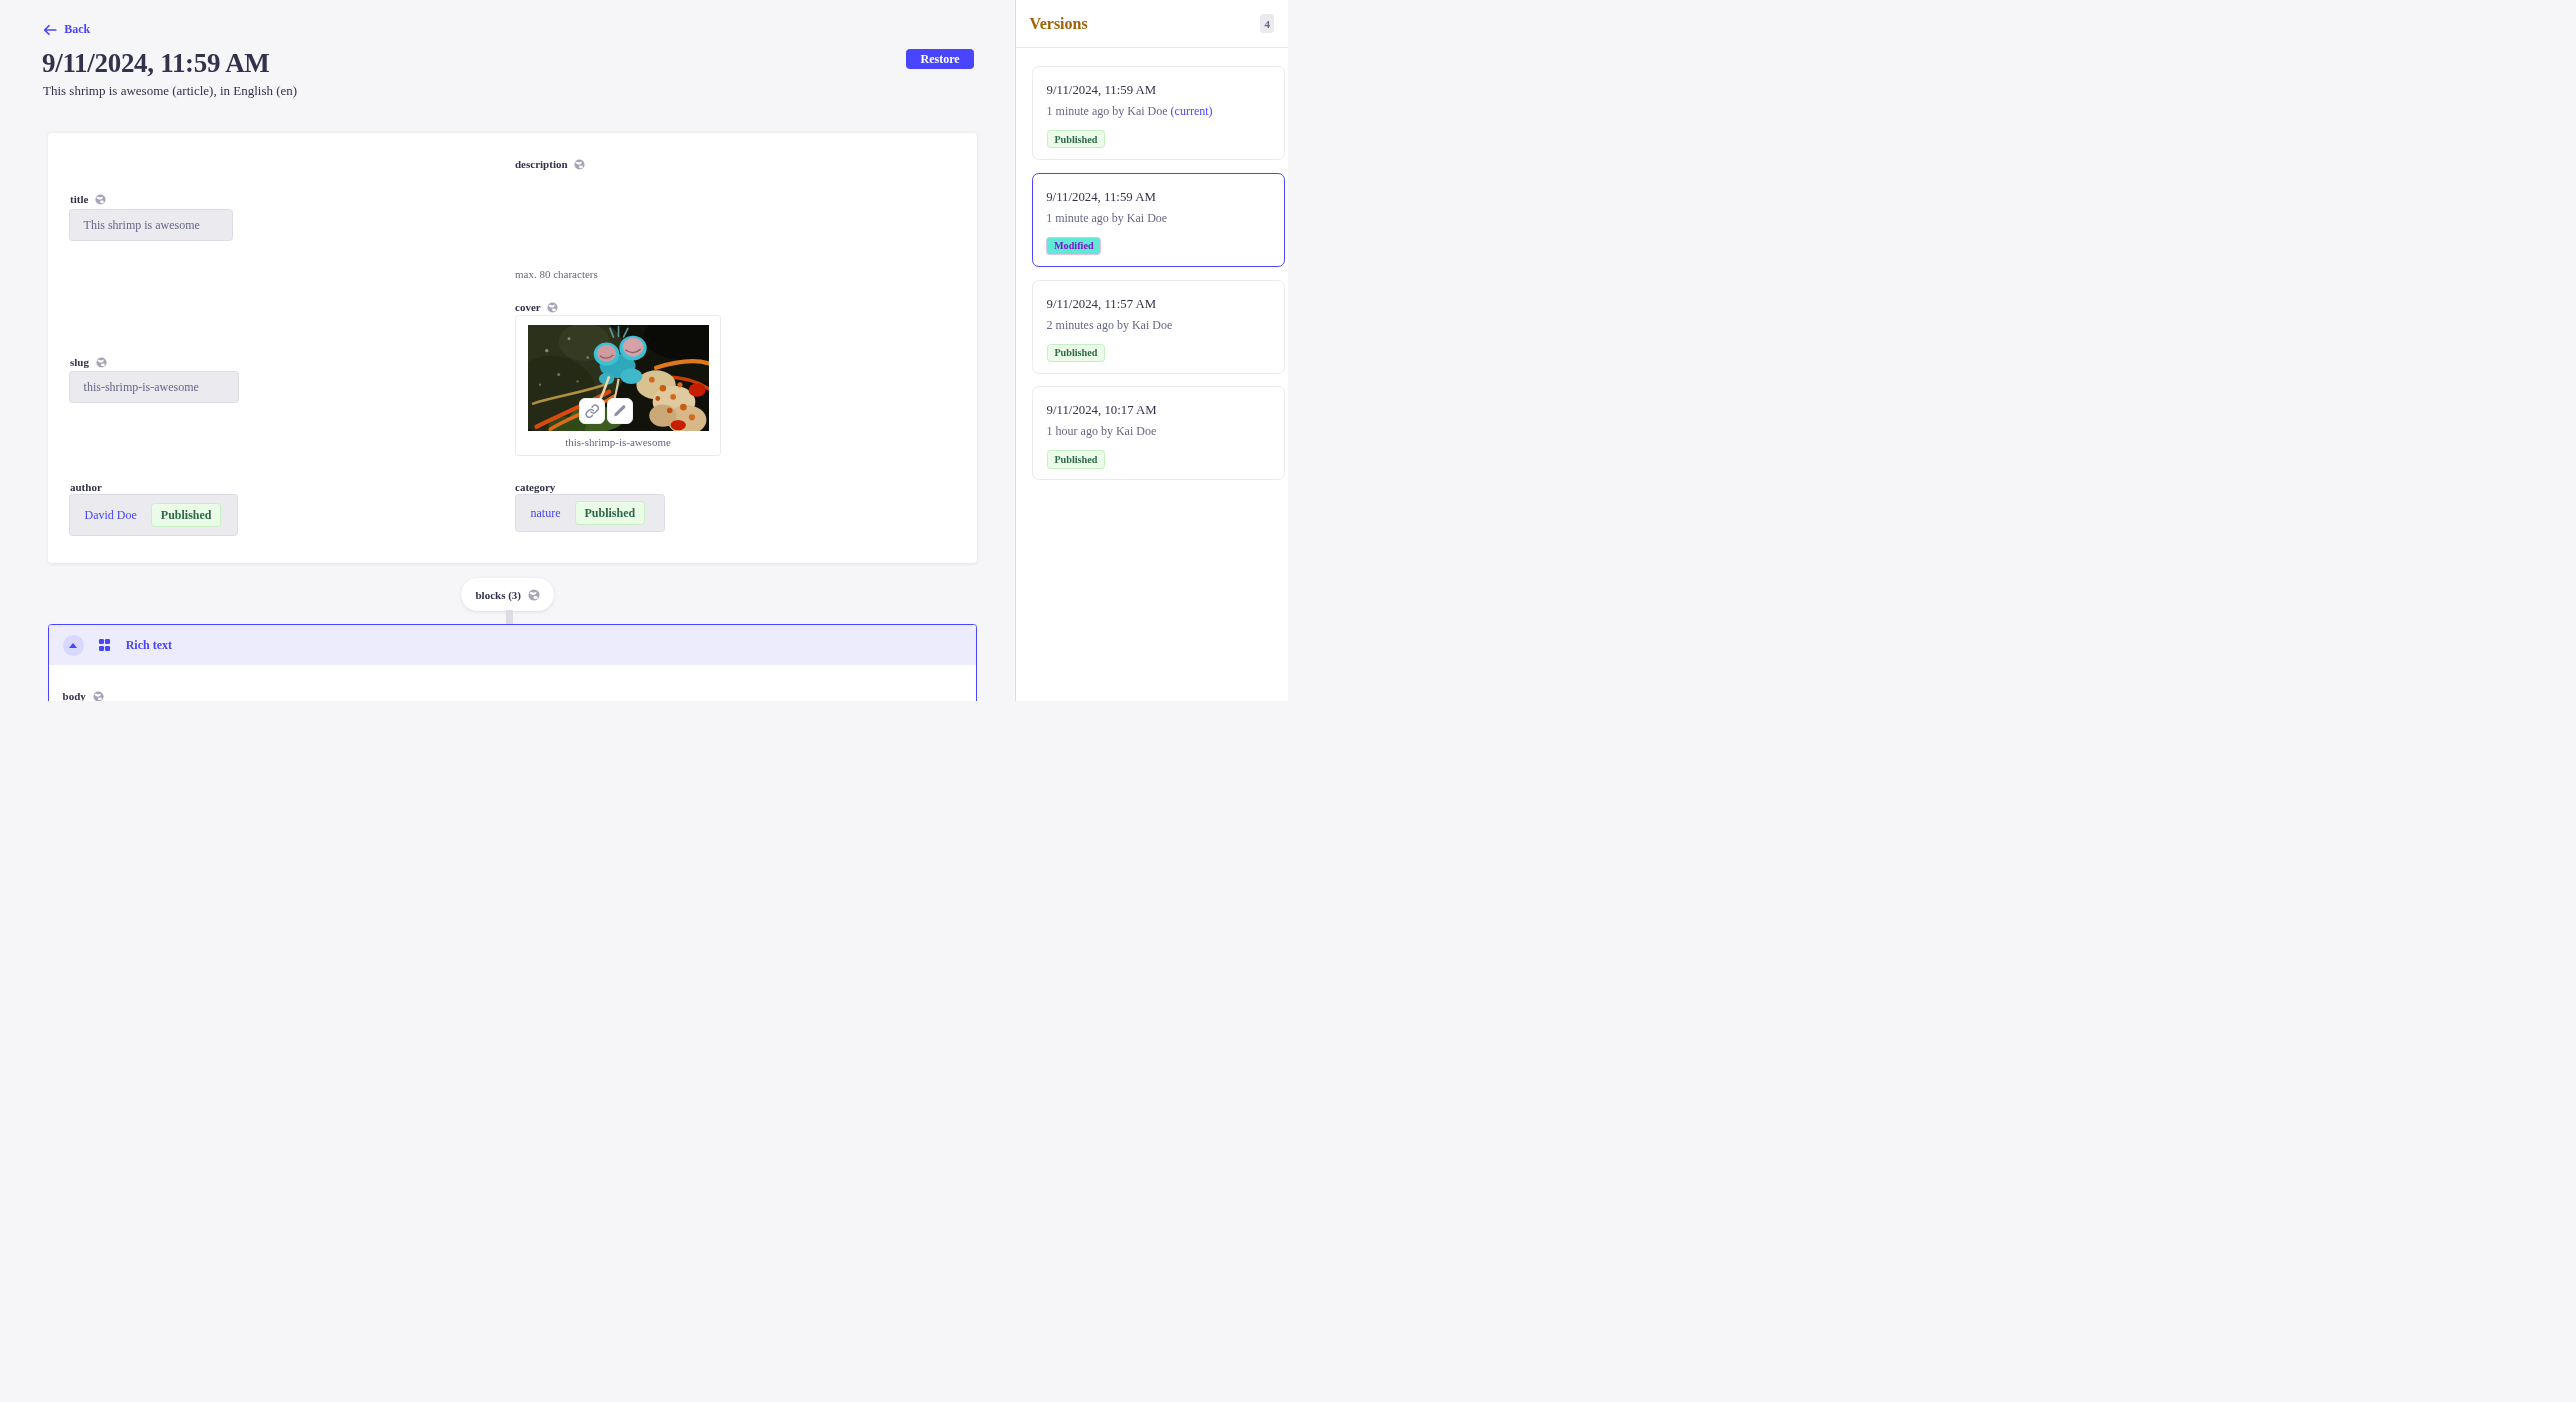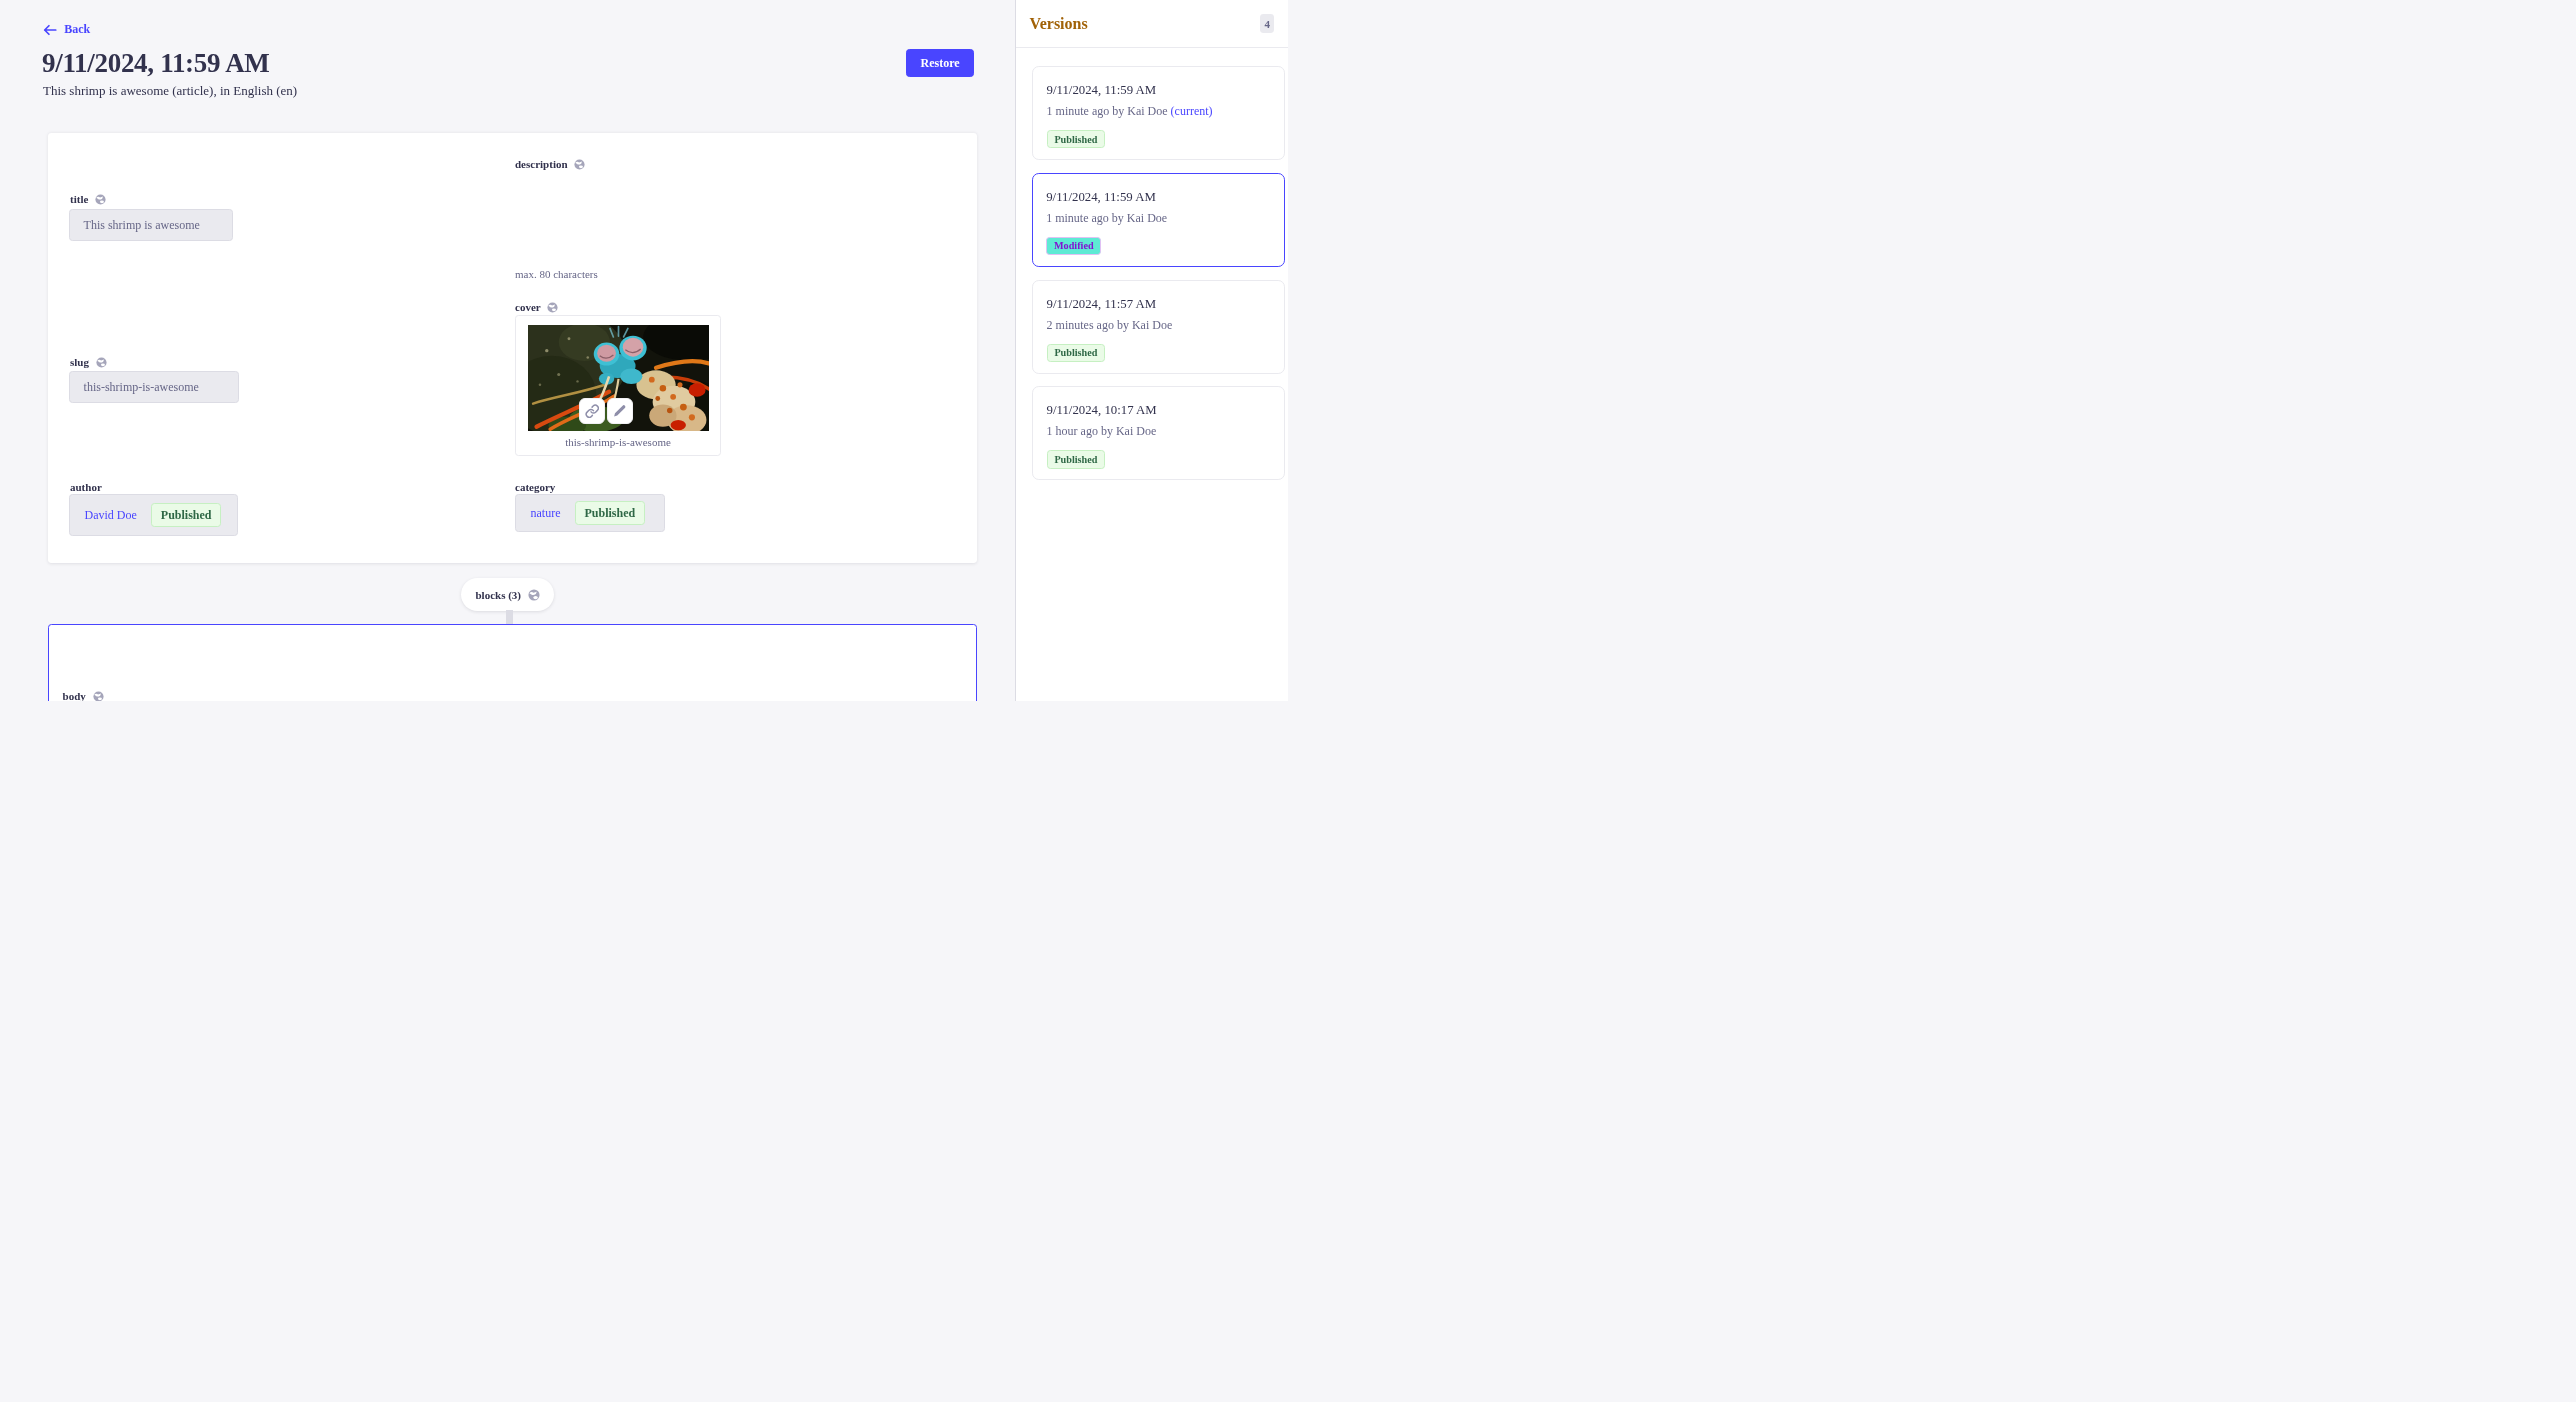--- a/index.html
+++ b/index.html
@@ -9,21 +9,21 @@
     background:#f6f6f9; color:#32324d;
     position:relative; overflow:hidden;
   }
   .page { position:absolute; inset:0;font-family:Liberation Serif, serif; }
 
   
   .back-link { position:absolute; left:43px; top:22px; display:flex; align-items:center; gap:7.7px;
     color:#4945ff; font-size:12px; font-weight:600; text-decoration:none; cursor:pointer; }
   .page-title { position:absolute; left:42px; top:48px; font-size:27px; font-weight:600; color:#32324d; letter-spacing:-0.3px; }
   .page-subtitle { position:absolute; left:43px; top:83px; font-size:13px; font-weight:400; color:#32324d; }
-  .restore-btn { position:absolute; left:906px; top:49px; height:28px; padding:0 13.6px;
+  .restore-btn { position:absolute; left:906px; top:49px; height:20px; padding:0 13.6px;
     background:#4945ff; color:#fff; border:0.9px solid #4945ff; border-radius:3.4px;
     font-size:12px; font-weight:600; font-family:inherit; cursor:pointer; }
 
   
   .fields-card { position:absolute; left:48px; top:133px; width:929px; height:430px;
     background:#fff; border-radius:3.4px; box-shadow:0 0.9px 3.4px rgba(33,33,52,.1); }
   .field-label { position:absolute; display:flex; align-items:center; gap:6.8px;
     font-size:11px; font-weight:600; color:#32324d; }
   .ginput { position:absolute; background:#eaeaef; border:0.9px solid #dcdce4; border-radius:3.4px;
     color:#666687; font-size:12px; display:flex; align-items:center; padding:0 13.6px; overflow:hidden; white-space:nowrap; }
@@ -235,20 +235,32 @@
     <span>blocks (3)</span>
     <svg class="globe-icon" width="12" height="12" viewBox="0 0 13 13">
         <circle cx="6.5" cy="6.5" r="6" fill="#a5a5ba"></circle>
         <path d="M1.5 4.5 Q3.5 2.5 6 4 L9.5 3 L8.5 5.5 Q6.5 7 4.5 6.5 Z" fill="#fff"></path>
         <ellipse cx="8.2" cy="9.3" rx="2.4" ry="1.7" fill="#fff"></ellipse>
       </svg>
   </div>
   <div class="stub"></div>
 
   <section class="rich-block">
+    <div class="rich-header">
+      <button class="rich-toggle">
+        <span class="caret-up"></span>
+      </button>
+      <span class="grid-icon">
+          <i></i>
+          <i></i>
+          <i></i>
+          <i></i>
+        </span>
+      <span class="rich-title">Rich text</span>
+    </div>
     <div class="rich-body-label">
       <span>body</span>
       <svg class="globe-icon" width="11" height="11" viewBox="0 0 13 13">
           <circle cx="6.5" cy="6.5" r="6" fill="#a5a5ba"></circle>
           <path d="M1.5 4.5 Q3.5 2.5 6 4 L9.5 3 L8.5 5.5 Q6.5 7 4.5 6.5 Z" fill="#fff"></path>
           <ellipse cx="8.2" cy="9.3" rx="2.4" ry="1.7" fill="#fff"></ellipse>
         </svg>
     </div>
   </section>
 

